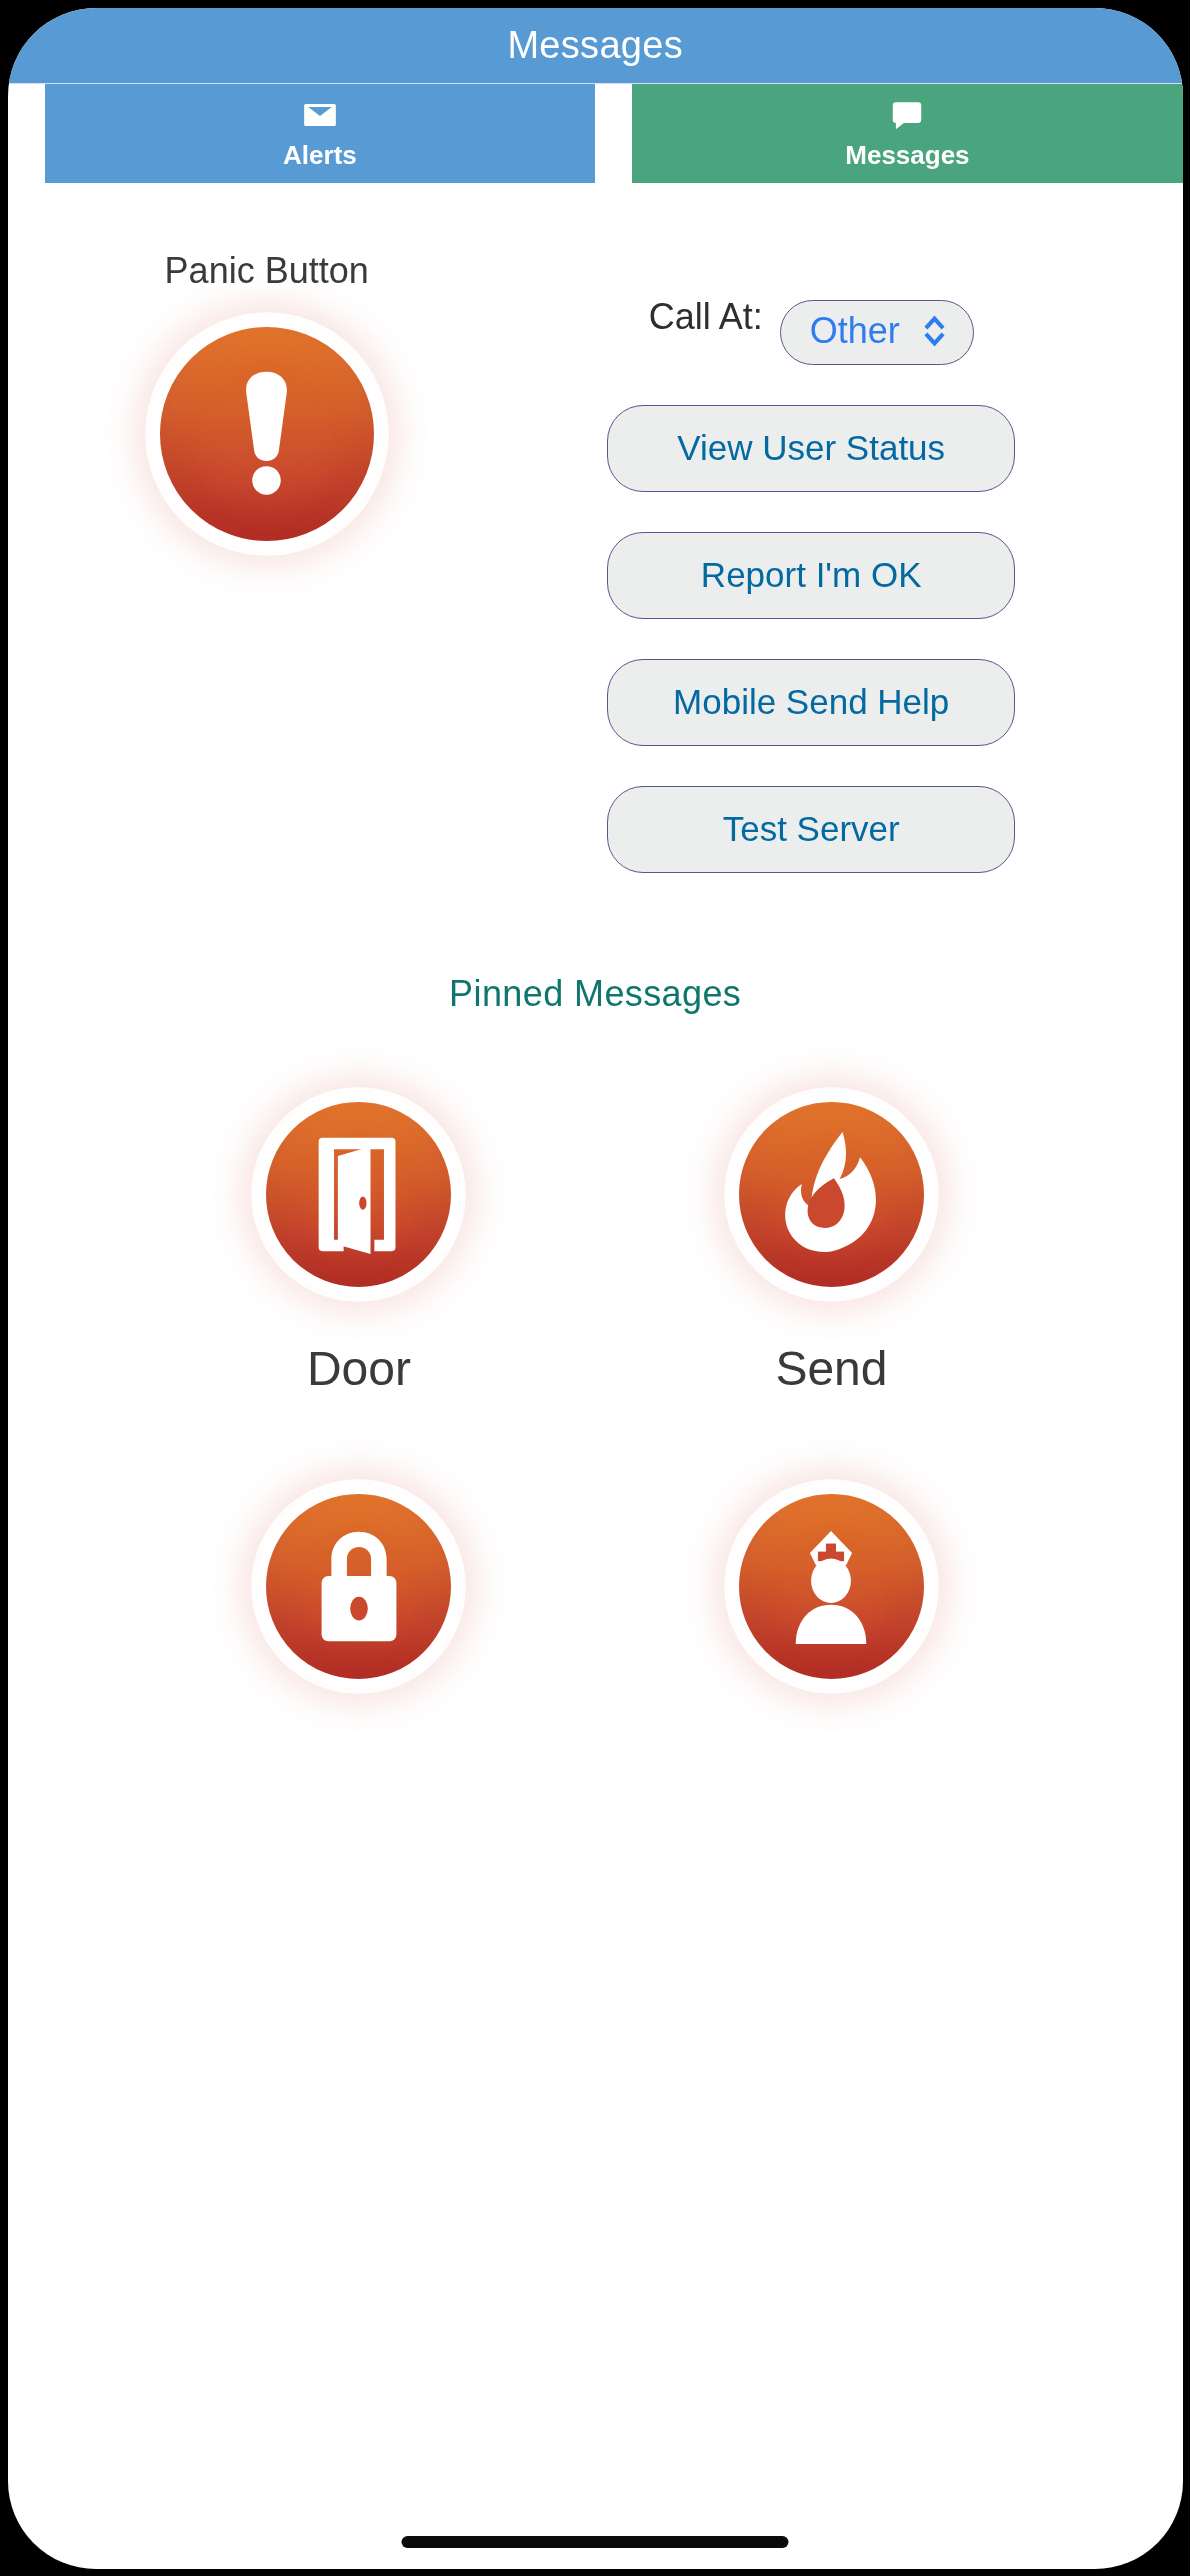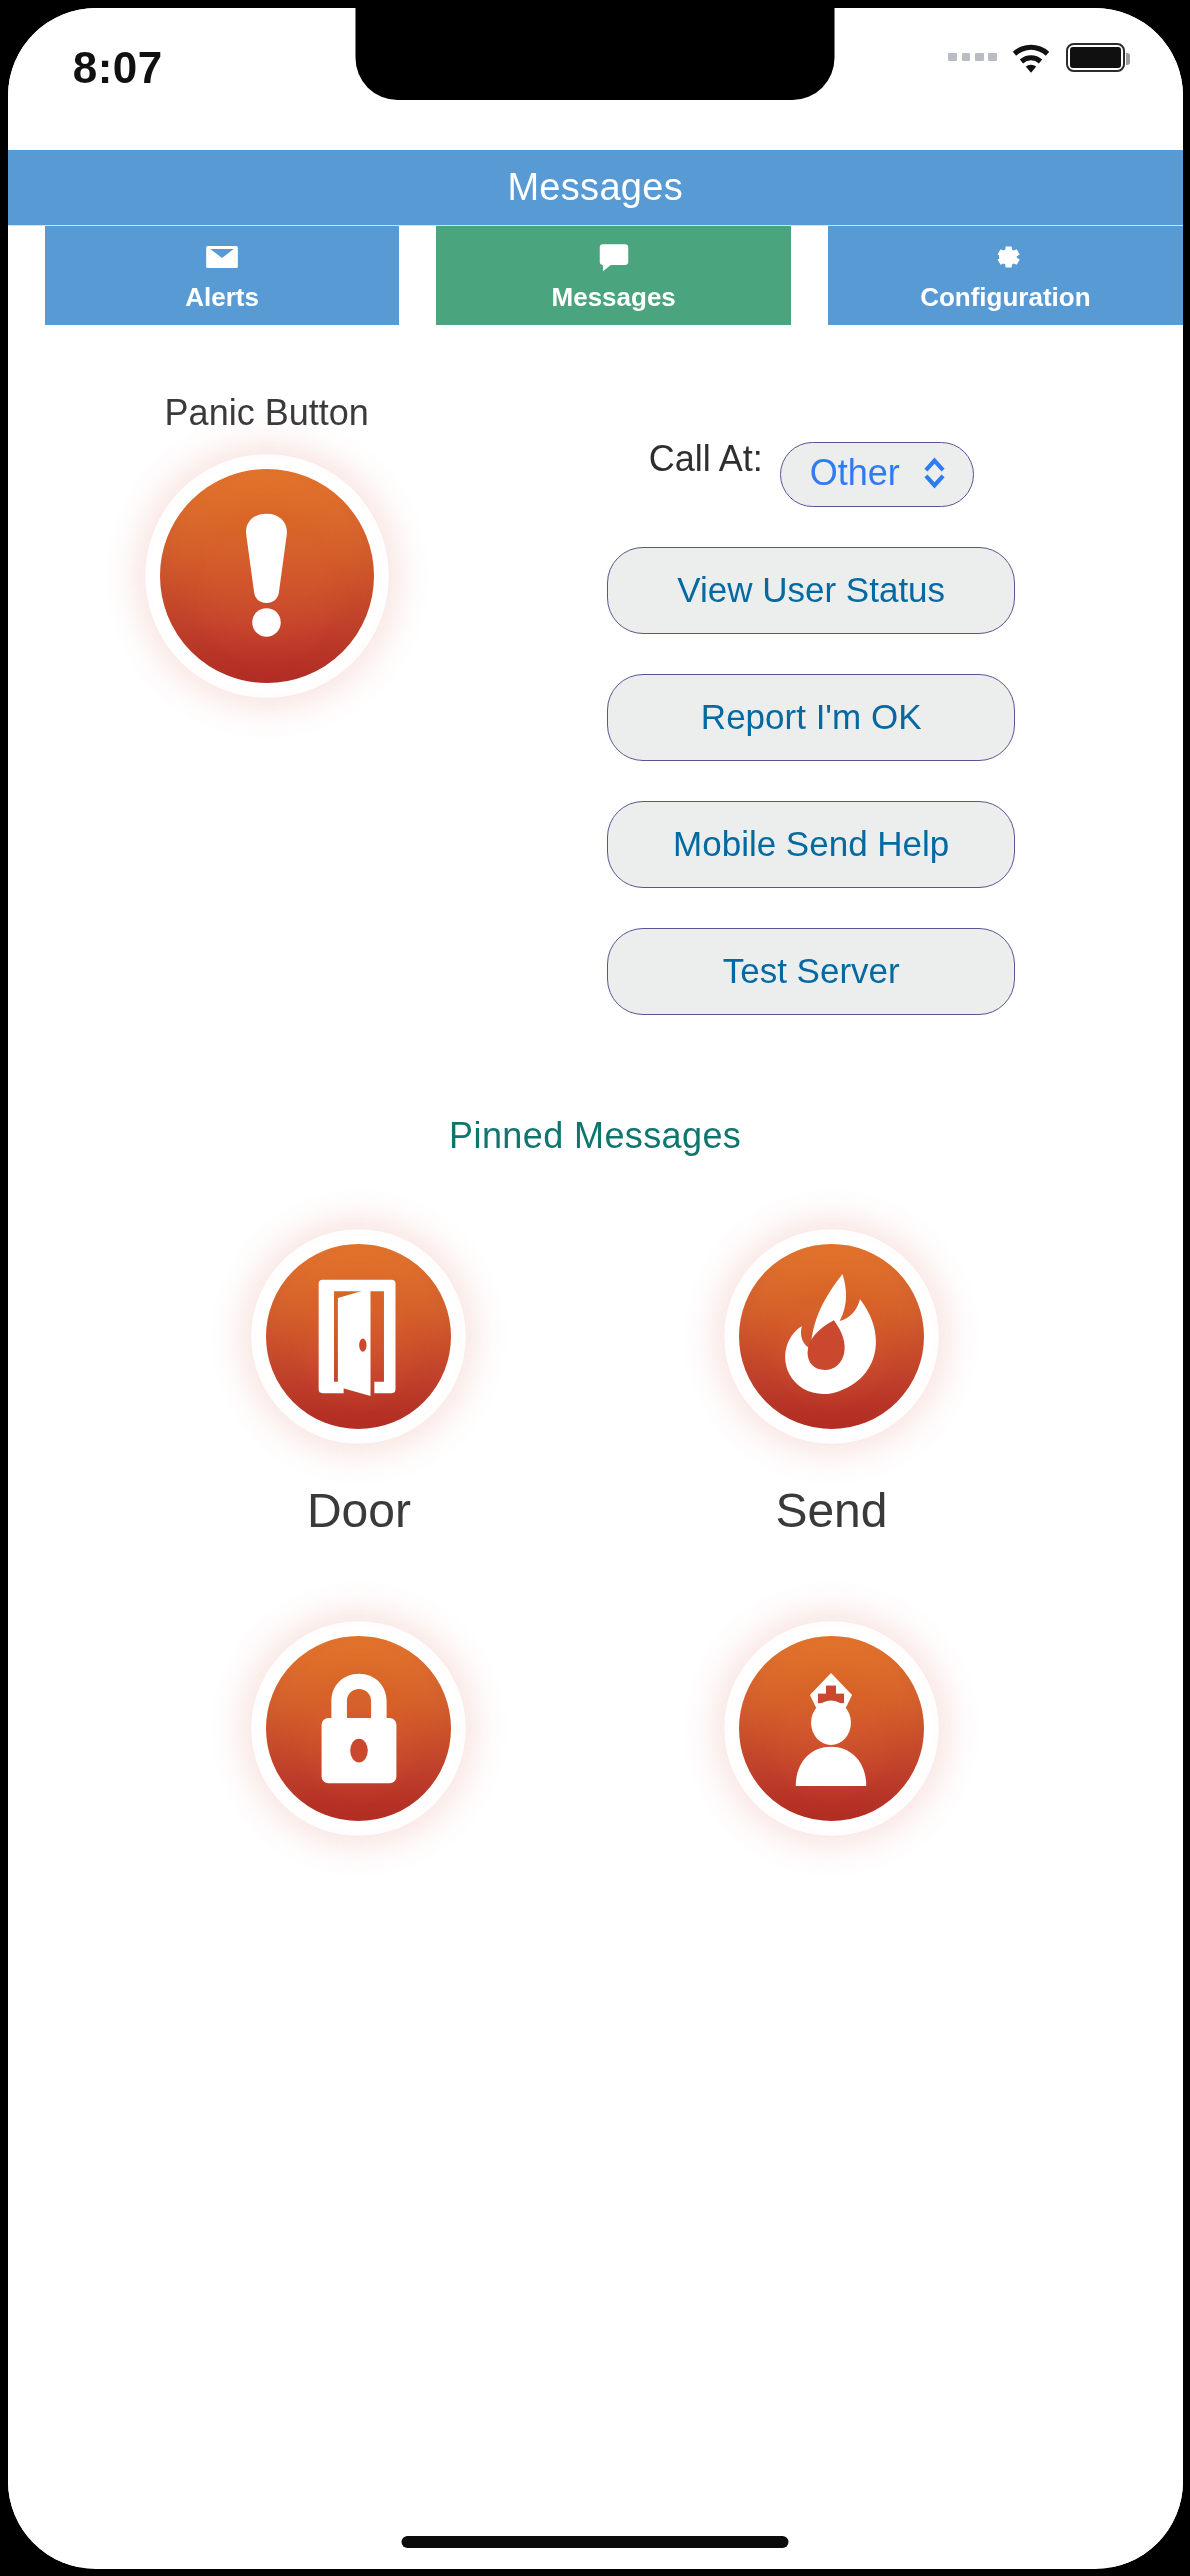--- a/index.html
+++ b/index.html
@@ -267,42 +267,20 @@
     background: #0b0b0b;
     border-radius: 7.7px;
   }
 </style>
 </head>
 <body>
 
 <div id="phone">
   <div class="screen">
 
-    <div class="statusbar">
-      <div class="notch"></div>
-      <div class="clock">8:07</div>
-      <div class="status-right">
-        <span class="sig-dots">
-          <i></i>
-            <i></i>
-            <i></i>
-            <i></i>
-        </span>
-        <span class="wifi-ic">
-          <svg viewBox="0 0 24 20" xmlns="http://www.w3.org/2000/svg">
-            <path d="M12 18.2l-3-3.6a4.7 4.7 0 016 0l-3 3.6z" fill="#111"></path>
-            <path d="M5.6 10.6a9.6 9.6 0 0112.8 0l-1.9 2.2a6.7 6.7 0 00-9 0l-1.9-2.2z" fill="#111"></path>
-            <path d="M1.6 6.2a15.4 15.4 0 0120.8 0l-1.9 2.2a12.5 12.5 0 00-17 0L1.6 6.2z" fill="#111"></path>
-          </svg>
-        </span>
-        <span class="batt">
-            <i></i>
-          </span>
-      </div>
-    </div>
 
     <div class="header">
       <div class="header-title">Messages</div>
     </div>
 
     <div class="tabbar">
       <div class="tab">
         <span class="tab-icon">
           <svg viewBox="0 0 24 24" xmlns="http://www.w3.org/2000/svg">
             <path d="M3 5h18a1 1 0 011 1v12a1 1 0 01-1 1H3a1 1 0 01-1-1V6a1 1 0 011-1zm1.6 2L12 12.6 19.4 7H4.6z"></path>
@@ -311,28 +289,20 @@
         <span class="tab-label">Alerts</span>
       </div>
       <div class="tab active">
         <span class="tab-icon">
           <svg viewBox="0 0 24 24" xmlns="http://www.w3.org/2000/svg">
             <path d="M5 4h14a2 2 0 012 2v9a2 2 0 01-2 2H10l-5 4v-4H5a2 2 0 01-2-2V6a2 2 0 012-2z"></path>
           </svg>
         </span>
         <span class="tab-label">Messages</span>
       </div>
-      <div class="tab">
-        <span class="tab-icon">
-          <svg viewBox="0 0 24 24" xmlns="http://www.w3.org/2000/svg">
-            <path d="M12 8.2a3.8 3.8 0 100 7.6 3.8 3.8 0 000-7.6zm9.3 5.4l-1.9-1.1a7.6 7.6 0 000-1l1.9-1.1-1.9-3.3-2 .8a7.6 7.6 0 00-.9-.5l-.3-2.1h-3.8l-.3 2.1a7.6 7.6 0 00-.9.5l-2-.8-1.9 3.3 1.9 1.1a7.6 7.6 0 000 1l-1.9 1.1 1.9 3.3 2-.8c.3.2.6.4.9.5l.3 2.1h3.8l.3-2.1c.3-.1.6-.3.9-.5l2 .8 1.9-3.3z"></path>
-          </svg>
-        </span>
-        <span class="tab-label">Configuration</span>
-      </div>
     </div>
 
     <div class="content">
 
       <div class="panic-row">
         <div class="panic-col">
           <div class="panic-label">Panic Button</div>
           <div class="round-btn panic">
             <svg width="75" height="125" viewBox="0 0 40 66" xmlns="http://www.w3.org/2000/svg">
               <path d="M20 0c7 0 11.6 4.6 10.8 11.2L26.6 42c-.4 3.4-3.1 5.6-6.6 5.6s-6.2-2.2-6.6-5.6L9.2 11.2C8.4 4.6 13 0 20 0z"></path>

